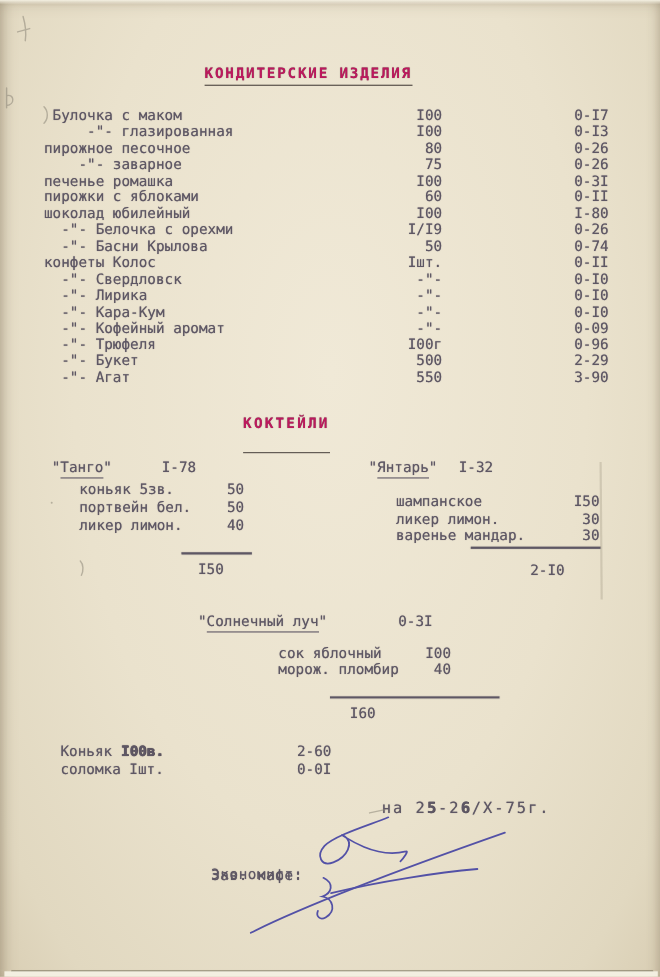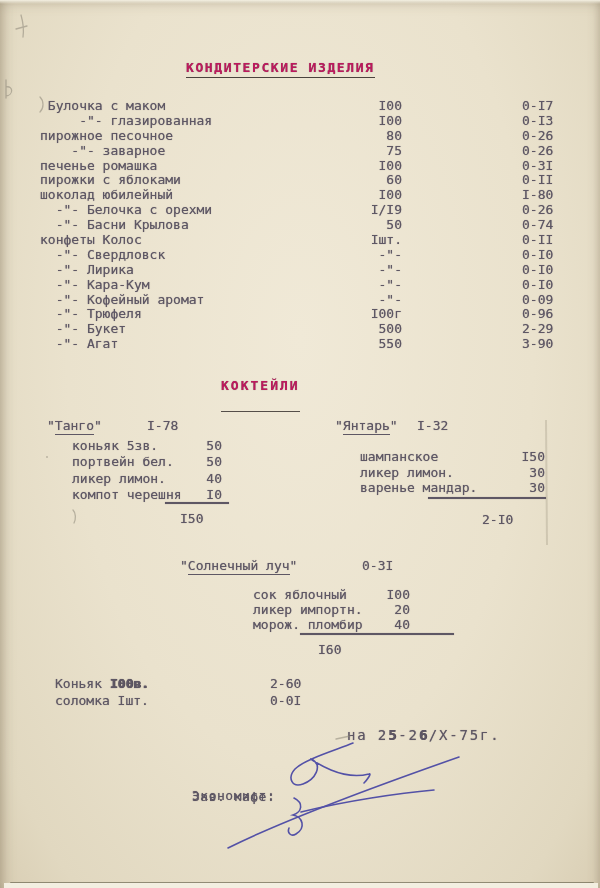--- a/index.html
+++ b/index.html
@@ -108,42 +108,40 @@
   </div>
 
 <div class="abs tw-dark sec-title" style="left:205px;top:378px;">КОКТЕЙЛИ</div>
 
 <div id="blkA" class="c-block tw">
   <div class="c-head"><span>"</span><span class="c-name">Танго</span><span>"</span><span class="c-total">I-78</span></div>
   <div class="c-ings">
       <div class="i-row"><span class="i-name">коньяк 5зв.</span><span class="i-val">50</span></div>
       <div class="i-row"><span class="i-name">портвейн бел.</span><span class="i-val">50</span></div>
       <div class="i-row"><span class="i-name">ликер лимон.</span><span class="i-val">40</span></div>
-      <div class="i-row"><span class="i-name">компот черешня</span><span class="i-val">I0</span></div>
     </div>
   <div class="c-line"></div>
   <div class="c-sum">I50</div>
 </div>
 
 <div id="blkB" class="c-block tw">
   <div class="c-head"><span>"</span><span class="c-name">Янтарь</span><span>"</span><span class="c-total">I-32</span></div>
   <div class="c-ings">
       <div class="i-row"><span class="i-name">шампанское</span><span class="i-val">I50</span></div>
       <div class="i-row"><span class="i-name">ликер лимон.</span><span class="i-val">30</span></div>
       <div class="i-row"><span class="i-name">варенье мандар.</span><span class="i-val">30</span></div>
     </div>
   <div class="c-line"></div>
   <div class="c-sum">2-I0</div>
 </div>
 
 <div id="blkC" class="c-block tw">
   <div class="c-head"><span>"</span><span class="c-name">Солнечный луч</span><span>"</span><span class="c-total">0-3I</span></div>
   <div class="c-ings">
       <div class="i-row"><span class="i-name">сок яблочный</span><span class="i-val">I00</span></div>
-      <div class="i-row"><span class="i-name">ликер импортн.</span><span class="i-val">20</span></div>
       <div class="i-row"><span class="i-name">морож. пломбир</span><span class="i-val">40</span></div>
     </div>
   <div class="c-line"></div>
   <div class="c-sum">I60</div>
 </div>
 
 <div id="bottom-items" class="tw">
   <div class="b-row"><span>Коньяк </span><span class="overstrike">I00в.</span><span class="b-price">2-60</span></div>
   <div class="b-row"><span>соломка Iшт.</span><span class="b-price">0-0I</span></div>
 </div>

